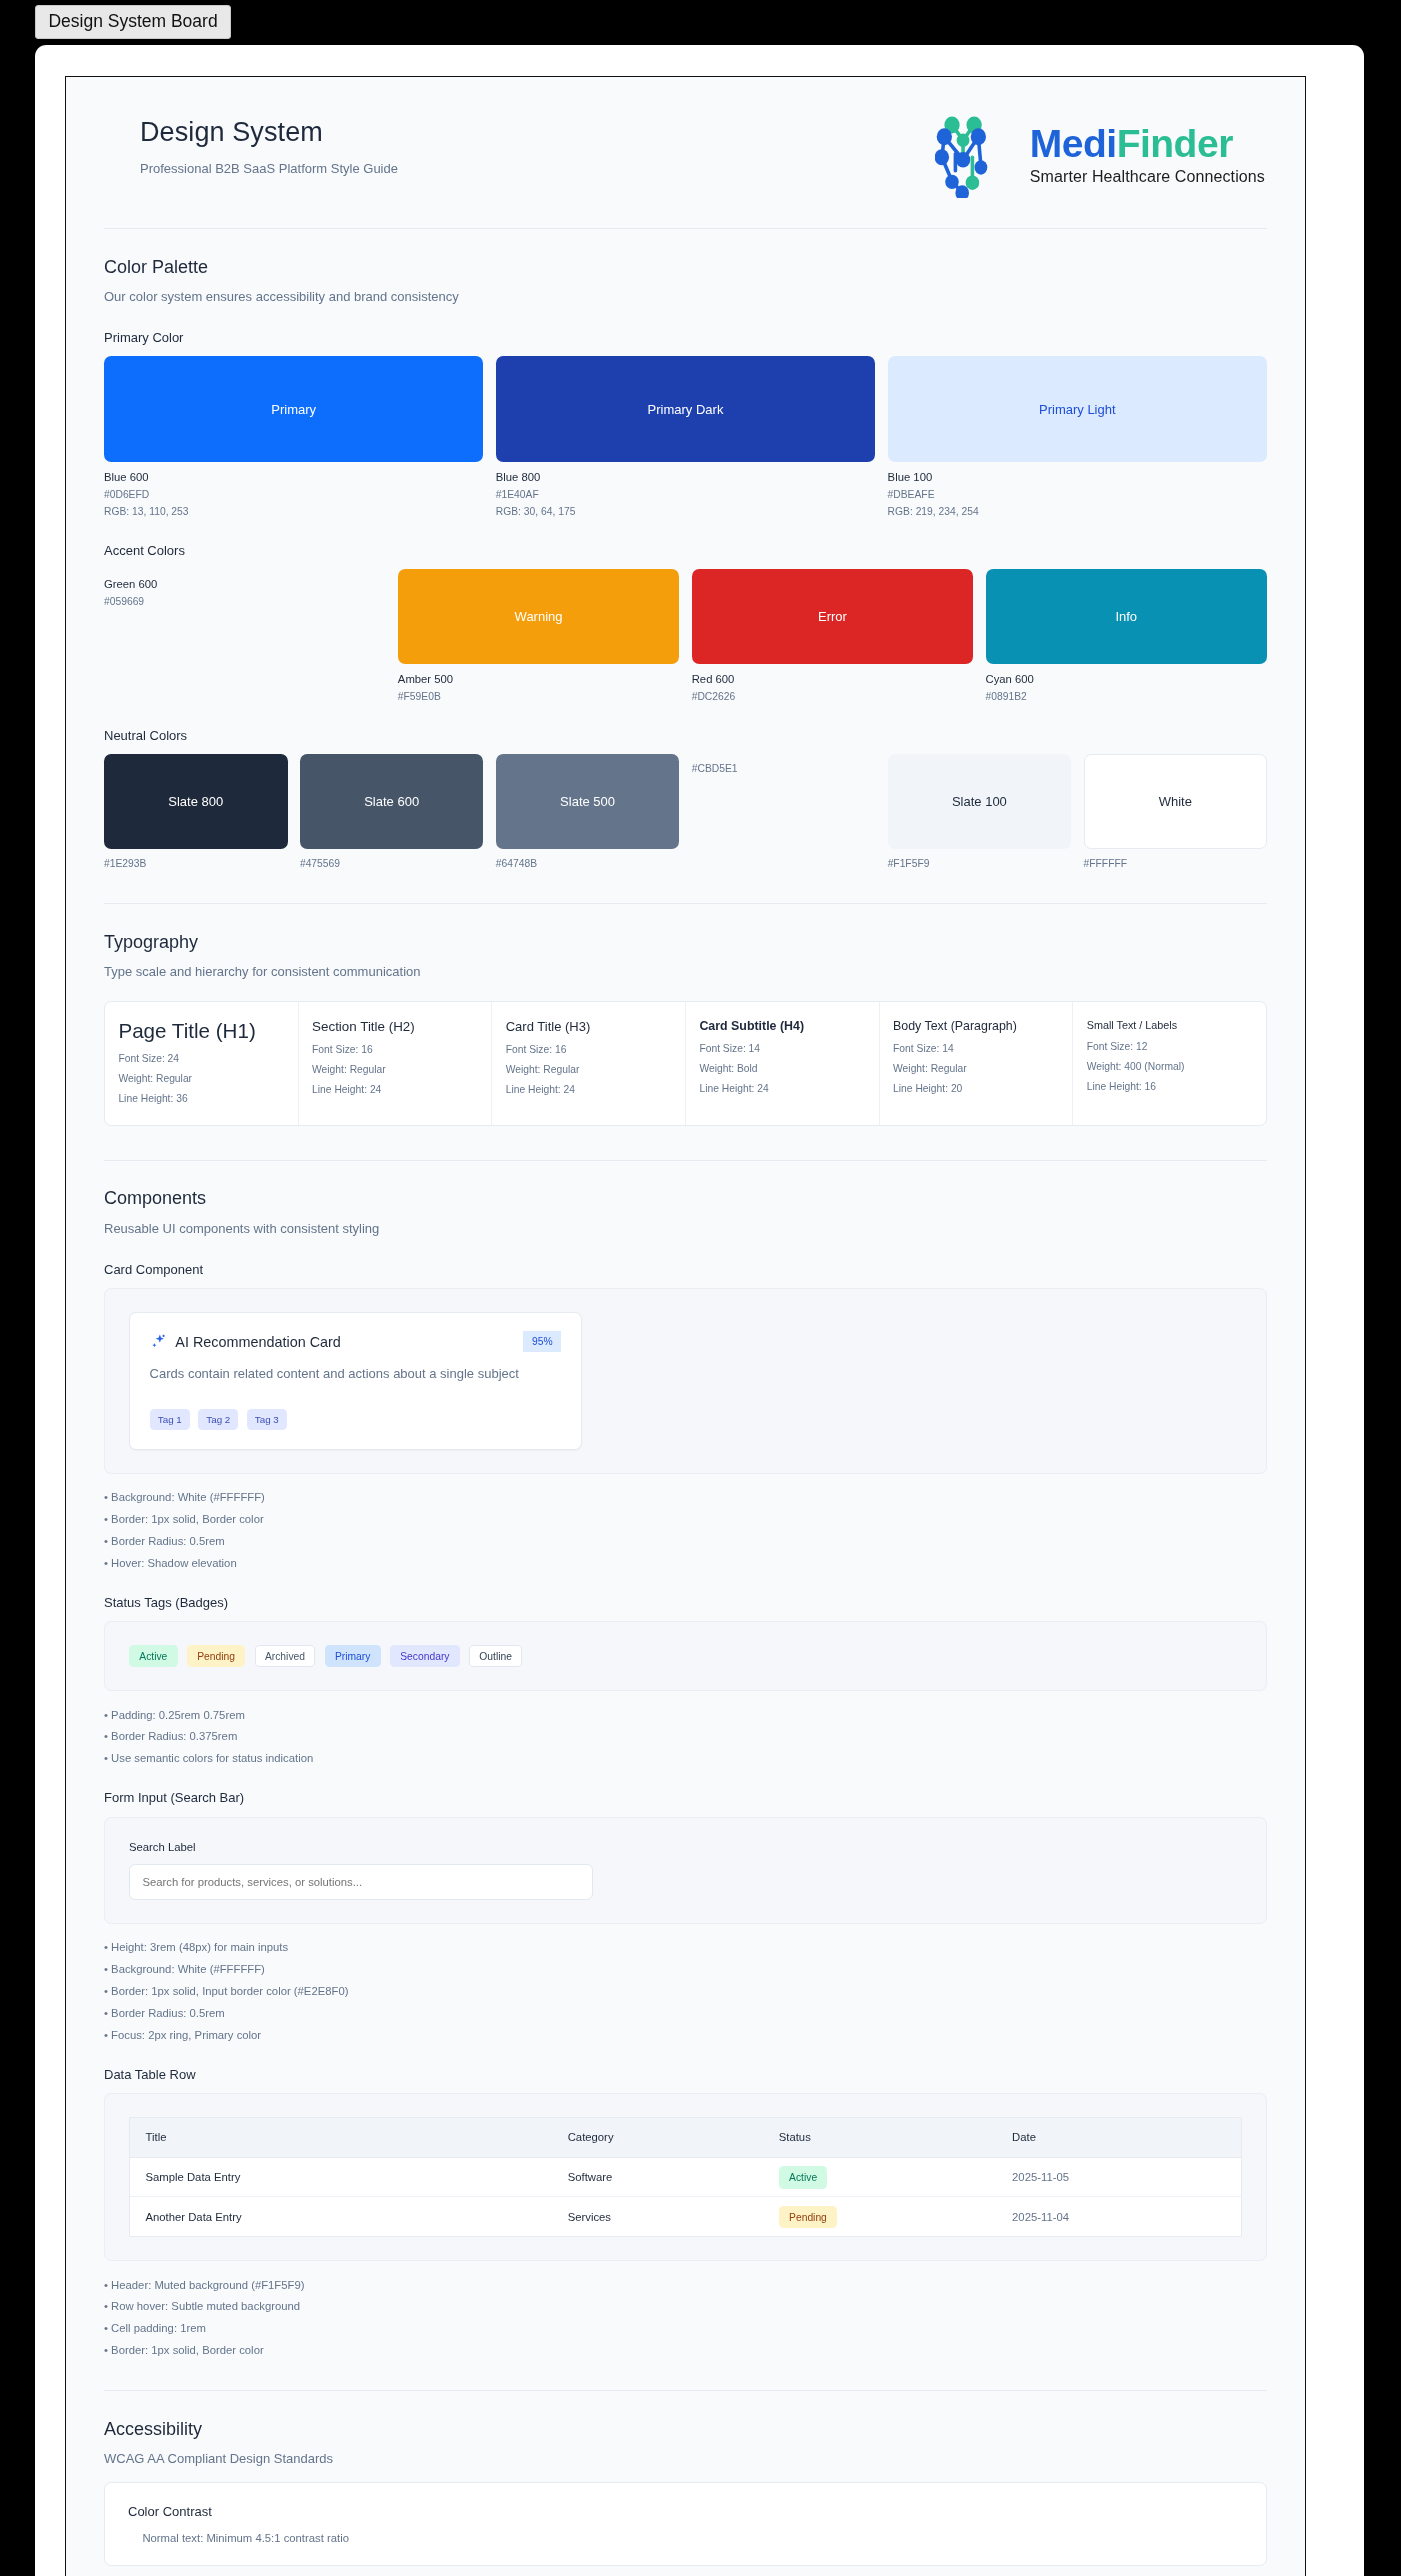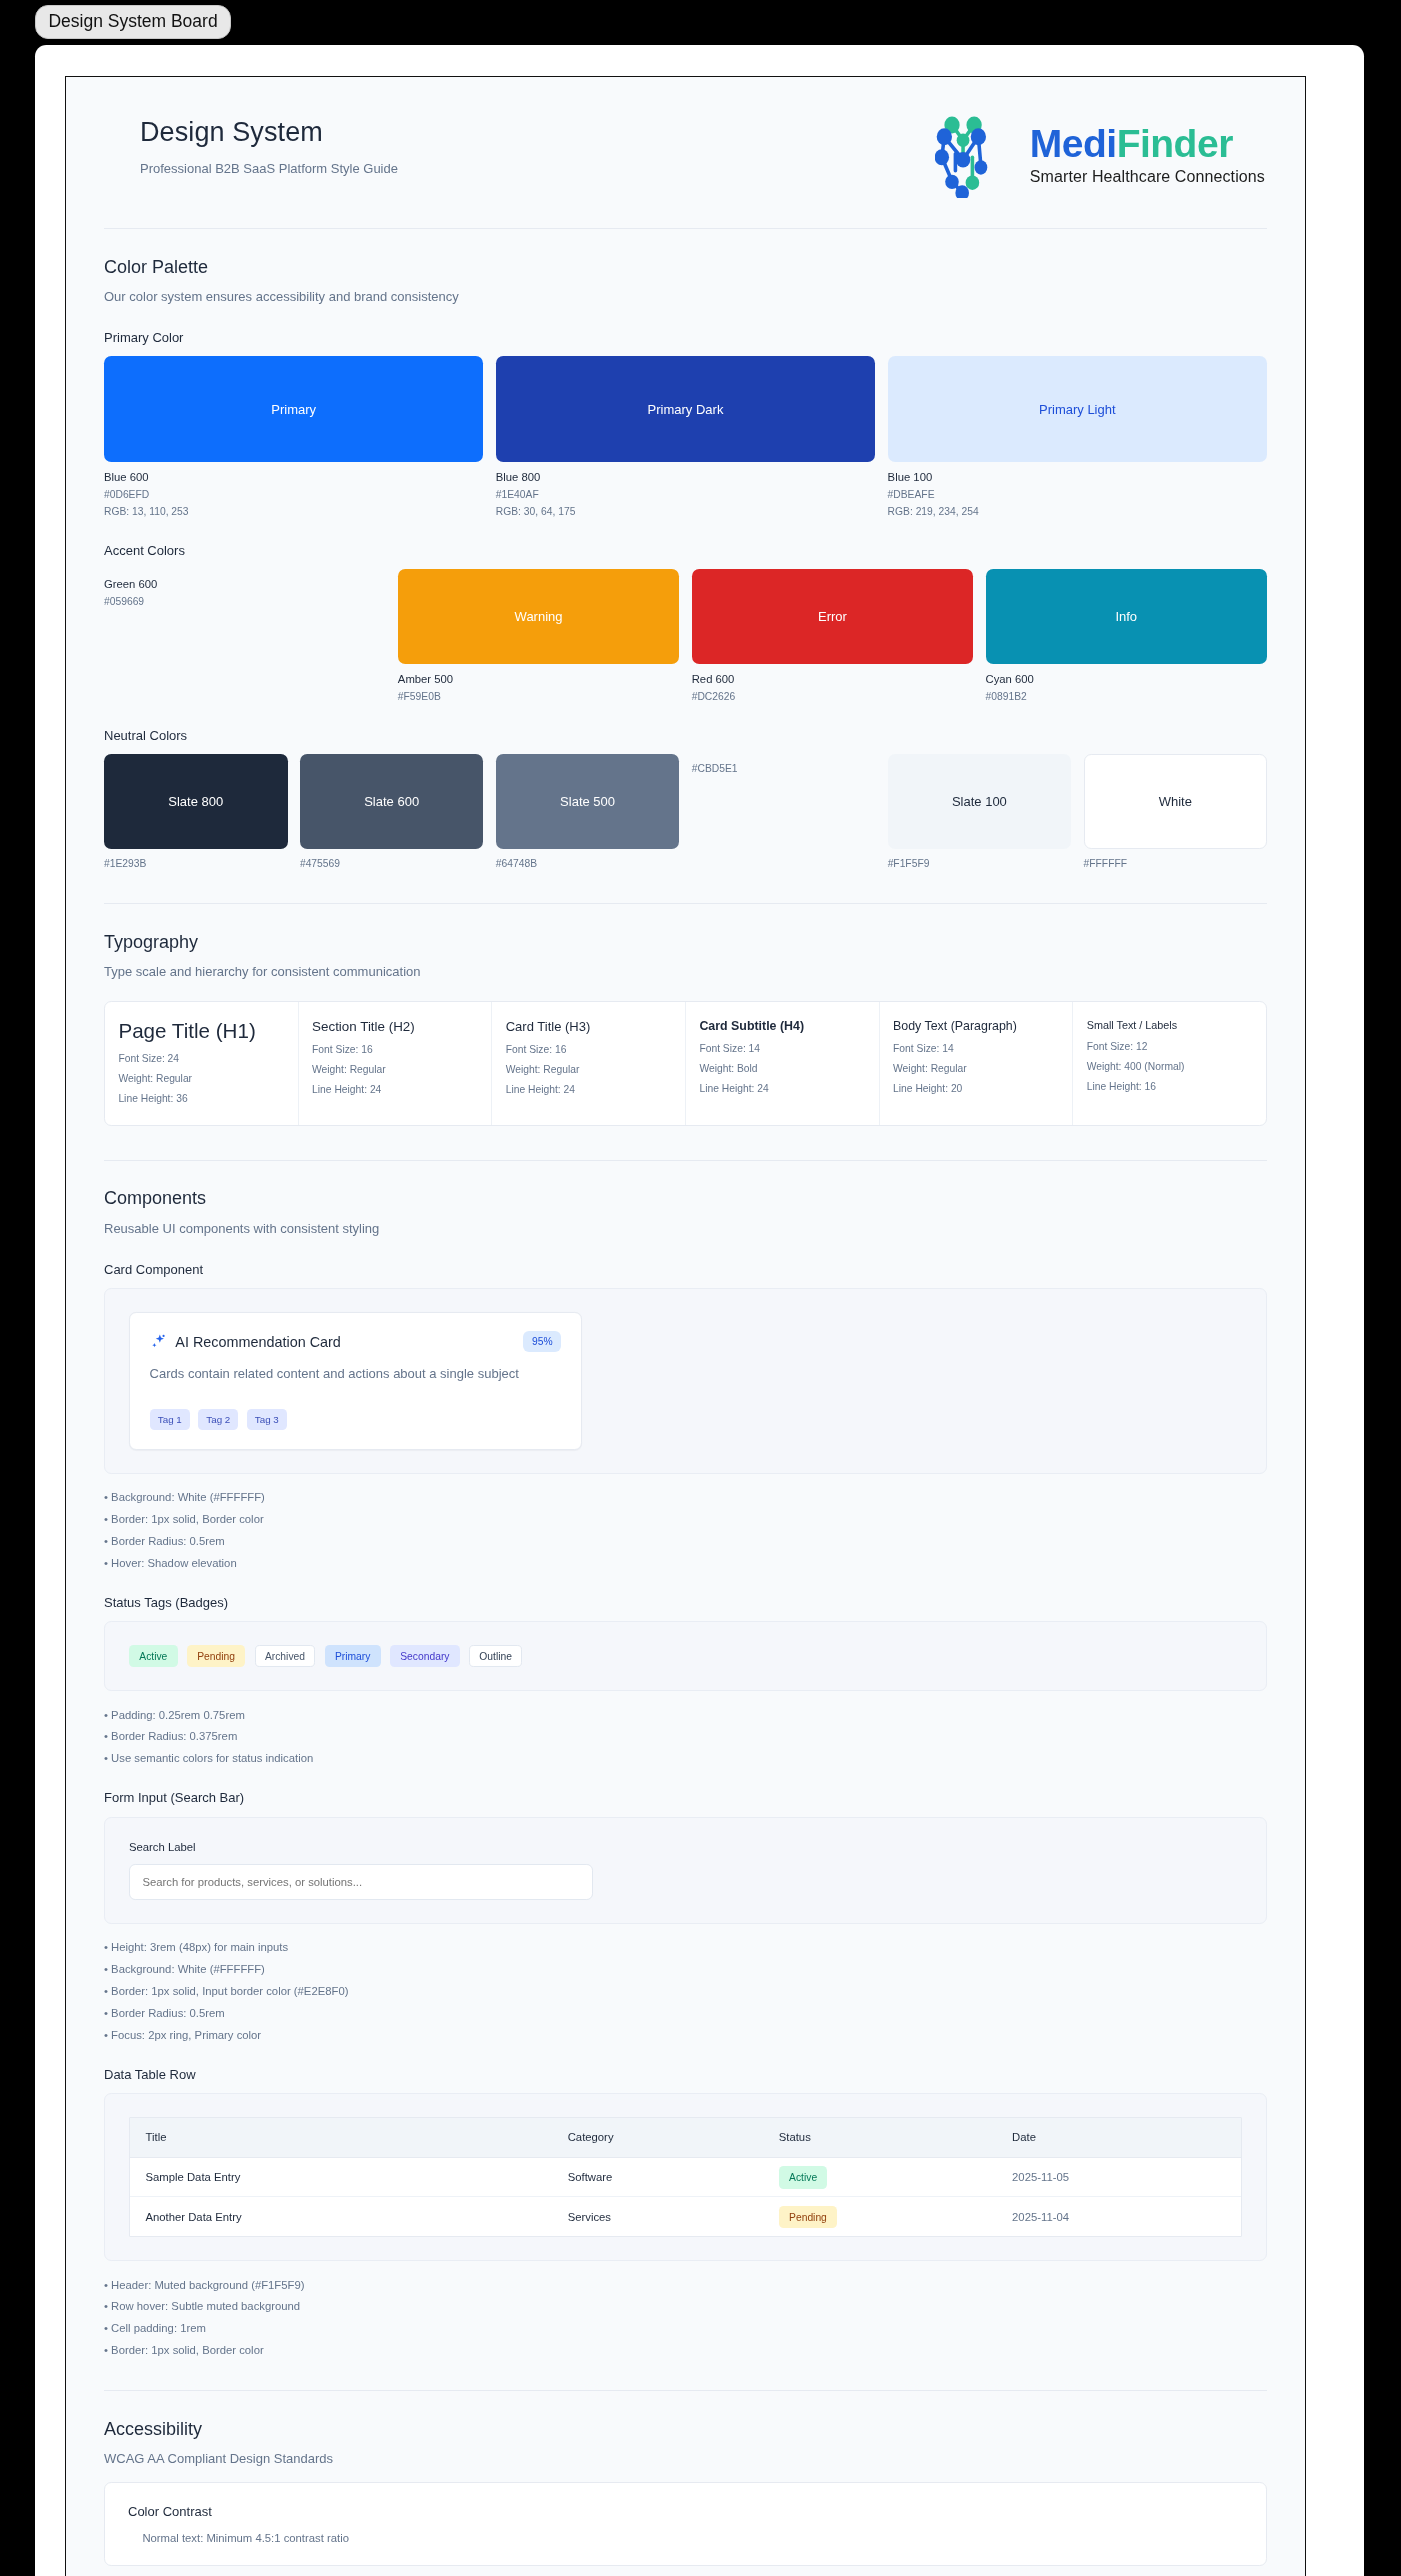--- a/index.html
+++ b/index.html
@@ -9,21 +9,21 @@
     font-family: "Liberation Sans", sans-serif;
     color: #1E293B;
     position: relative;
     overflow: hidden;
   }
 
   
   .tab-bar { position: absolute; left: 0; top: 0; width: 1401px; height: 52px; }
   .browser-tab {
     position: absolute; left: 35px; top: 5.2px;
-    background: #e8e8e8; border: 0.5px solid #c9c9c9; border-radius: 13px;
+    background: #e8e8e8; border: 0.5px solid #c9c9c9; border-radius: 3px;
     padding: 5.2px 12.4px; font-size: 17.5px; color: #111; white-space: nowrap;
     box-shadow: 0 1px 1.5px rgba(0,0,0,.18);
   }
   .window {
     position: absolute; left: 35px; top: 45px;
     width: 1329px; height: 3437px;
     background: #ffffff; border-radius: 11.3px;
     box-shadow: 0 1.5px 5.2px rgba(0,0,0,.25);
     overflow: hidden;
   }
@@ -111,21 +111,21 @@
     width: 453px; background: #FFFFFF; border: 0.5px solid #E6EAF1;
     border-radius: 7.2px; padding: 18.5px 19.6px 18.5px 19.6px;
     box-shadow: 0 0.5px 1px rgba(16,24,40,.04);
   }
   .dc-head { display: flex; align-items: center; justify-content: space-between; }
   .dc-title-wrap { display: flex; align-items: center; gap: 8.2px; }
   .spark { width: 17.5px; height: 17.5px; flex: none; }
   .dc-title { font-size: 14.4px; color: #1E293B; }
   .dc-badge {
     background: #DBEAFE; color: #1D4ED8; font-size: 10.3px;
-    border-radius: 6px; padding: 4.6px 8.8px;
+    border-radius: 0; padding: 4.6px 8.8px;
   }
   .dc-body { font-size: 13px; line-height: 1.45; color: #64748B; margin-top: 13.4px; max-width: 381px; }
   .dc-tags { display: flex; gap: 8.2px; margin-top: 25px; }
   .dc-tag {
     background: #E0E7FF; color: #3b4fb8; font-size: 9.8px;
     padding: 5.2px 8.2px; border-radius: 4.6px;
   }
 
   
   .badge-row { display: flex; gap: 9.3px; align-items: center; }

